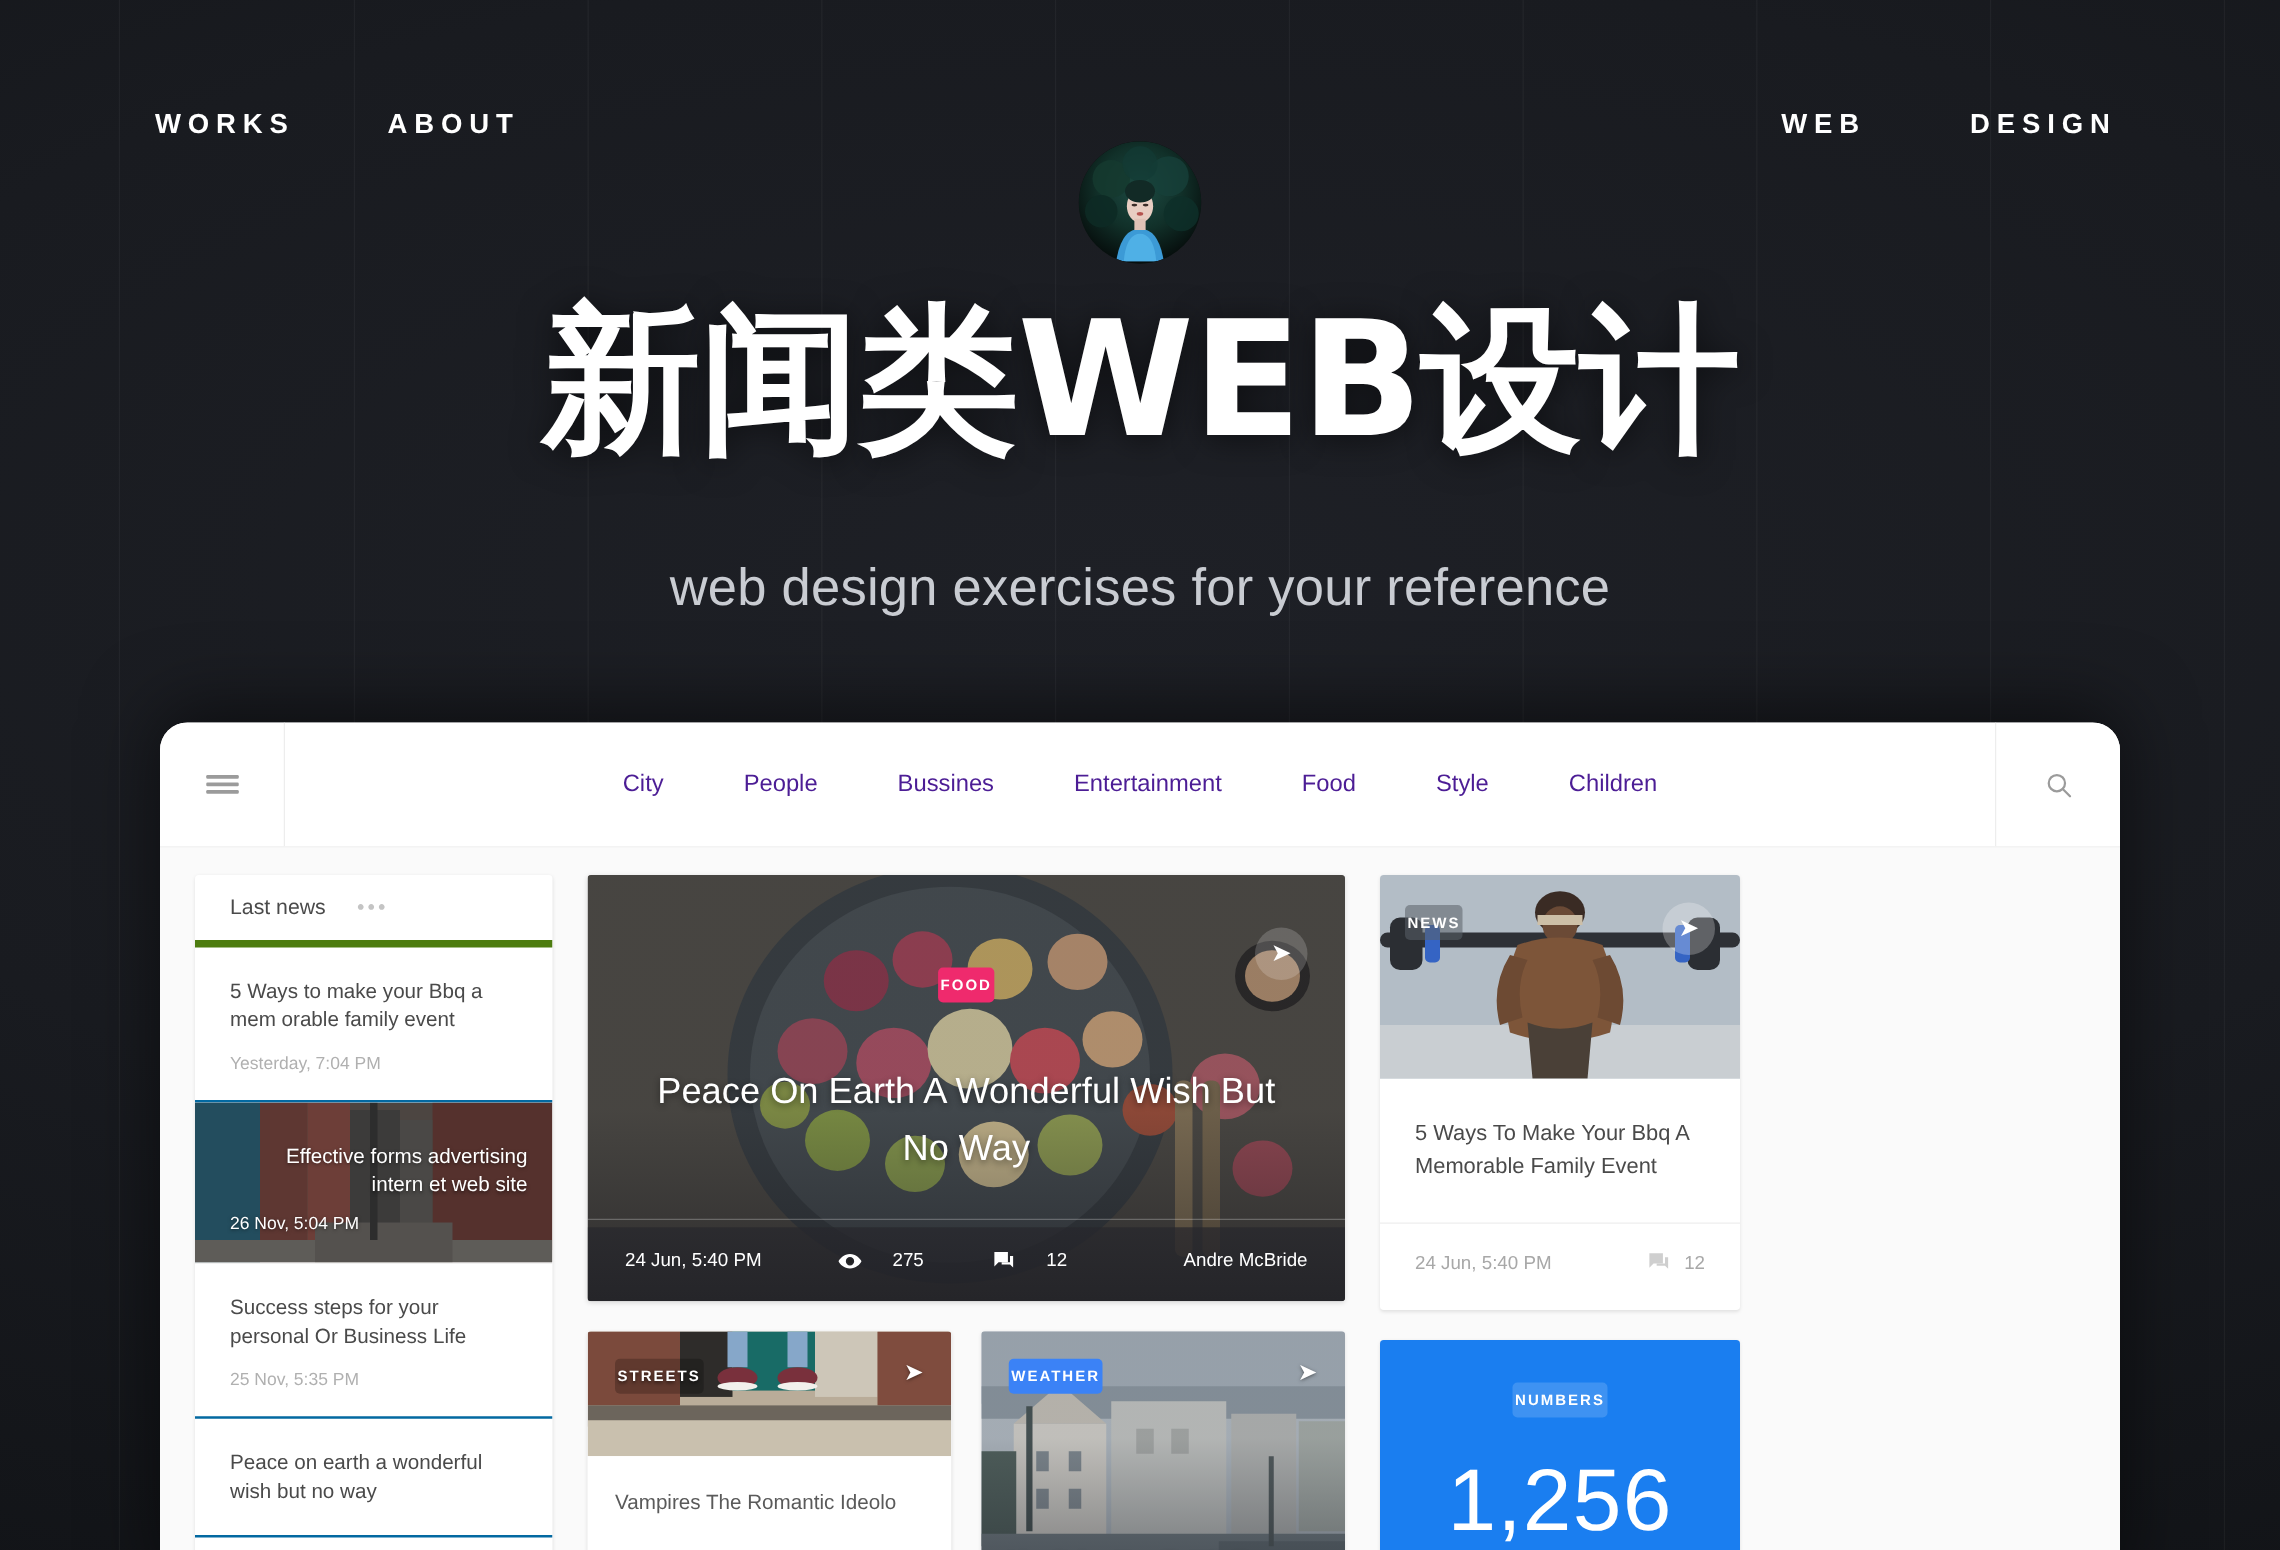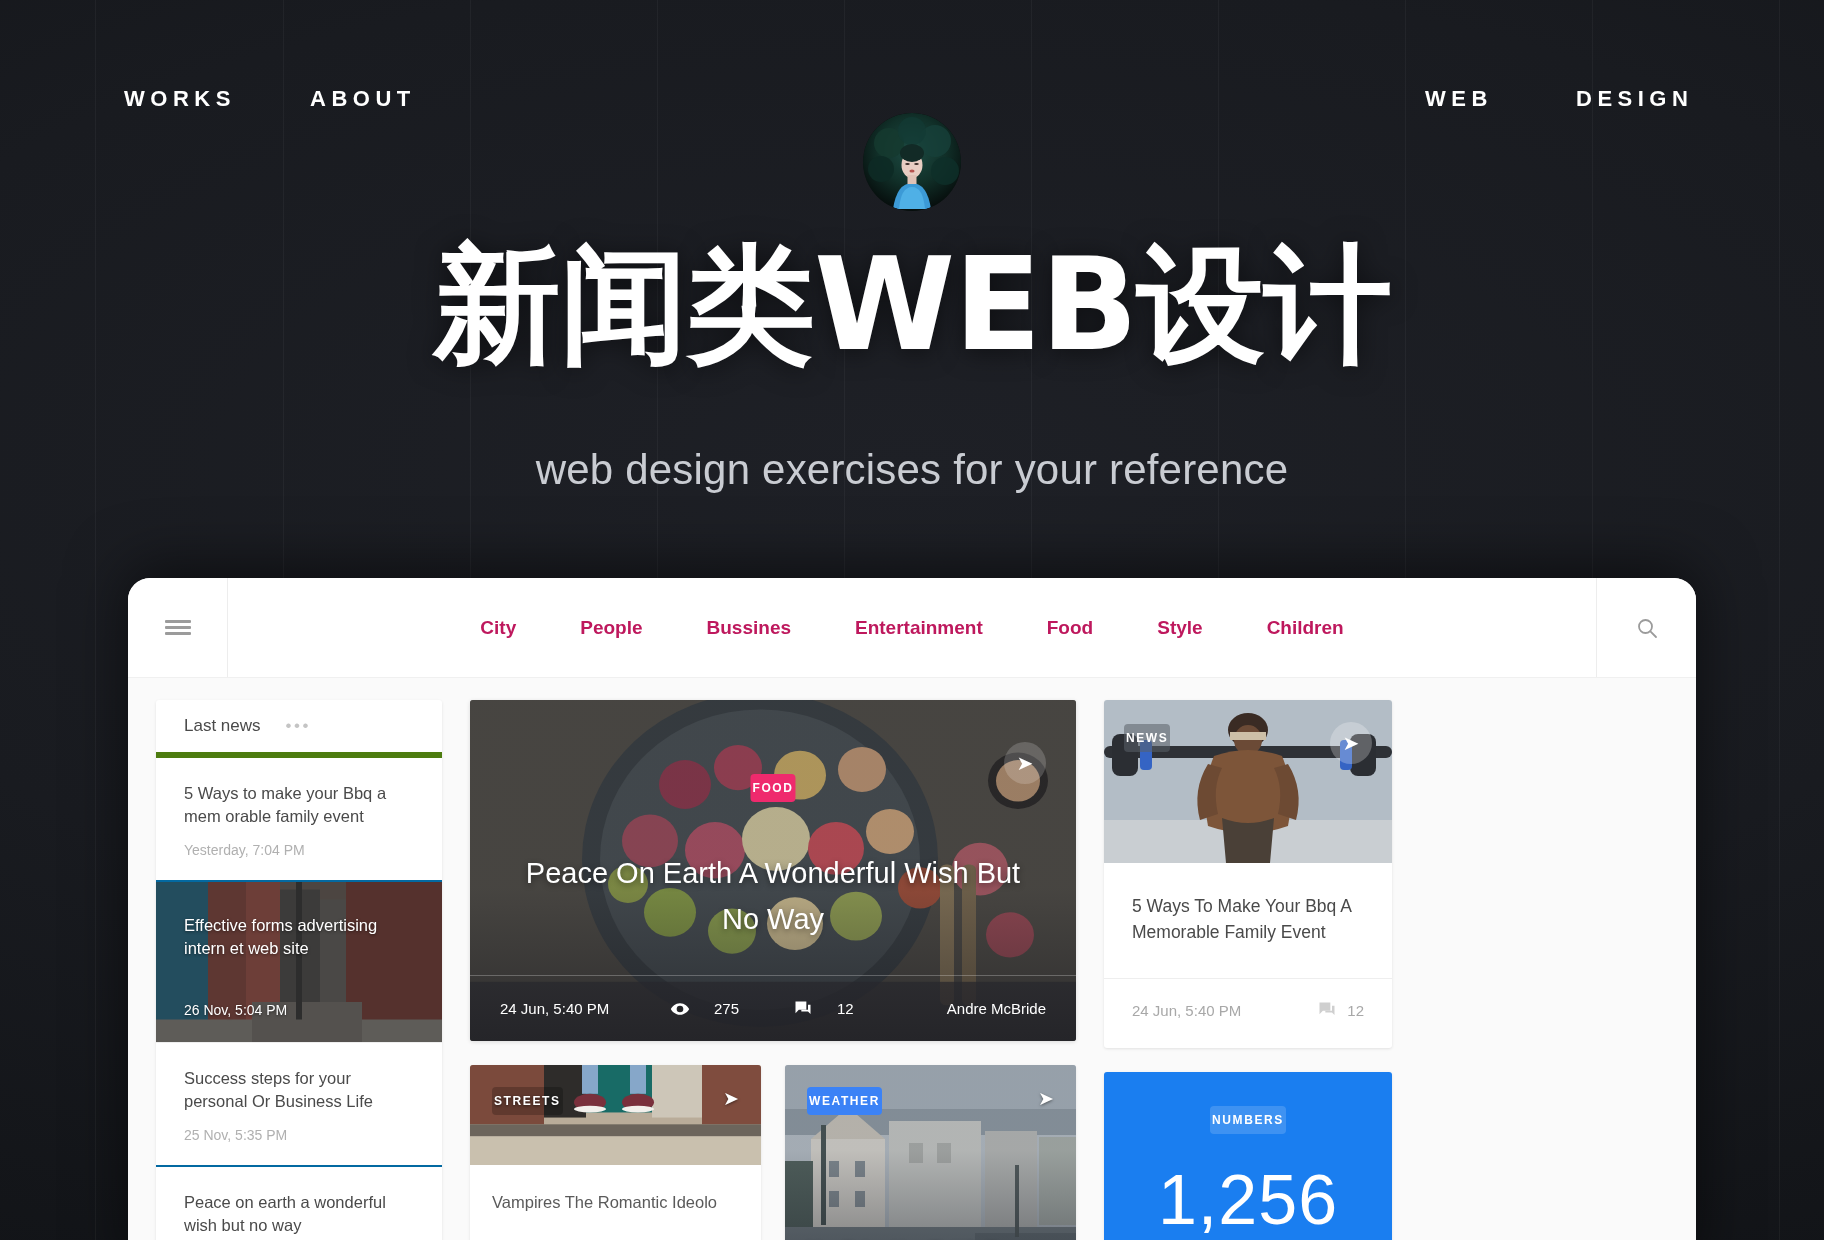--- a/index.html
+++ b/index.html
@@ -98,26 +98,25 @@
   #hamburger-cell {
     width:100px; display:flex; align-items:center; justify-content:center;
     border-right:1px solid #ededed;
     cursor:pointer;
   }
   .ham-bar { width:26px; height:3px; background:#9b9b9b; margin:3px 0; border-radius:1px; }
   #mock-nav {
     flex:1; display:flex; align-items:center; justify-content:center; gap:0;
   }
   .mock-nav-item {
-    color:#be185d;
+    color:#4c1d95;
     font-size:19px;
     padding:0 32px;
     cursor:pointer;
     white-space:nowrap;
-    font-weight:bold;
   }
   #search-cell {
     width:100px; display:flex; align-items:center; justify-content:center;
     border-left:1px solid #ededed;
     cursor:pointer;
   }
   #search-cell svg { width:24px; height:24px; stroke:#9b9b9b; fill:none; stroke-width:1.8; }
 
   #mockup-body {
     display:flex;
@@ -148,23 +147,24 @@
     padding:24px 28px 22px 28px;
     border-bottom:2px solid #0369a1;
     cursor:pointer;
   }
   .ln-item-title { color:#4a4a4a; font-size:16.5px; line-height:1.42; }
   .ln-item-time { color:#b0b0b0; font-size:14px; margin-top:13px; }
 
   .ln-item.photo {
     position:relative;
     padding:0;
-    height:160px;
+    height:128px;
     overflow:hidden;
     border-bottom:none;
+    text-align:right;
   }
   .ln-photo-bg { position:absolute; inset:0; }
   .ln-photo-overlay { position:absolute; inset:0; background:rgba(20,24,30,0.38); }
   .ln-photo-text {
     position:absolute; left:28px; right:20px; top:32px;
     color:#ffffff; font-size:16.5px; line-height:1.42; font-weight:500;
     text-shadow:0 1px 3px rgba(0,0,0,0.5);
   }
   .ln-photo-time {
     position:absolute; left:28px; bottom:24px;

